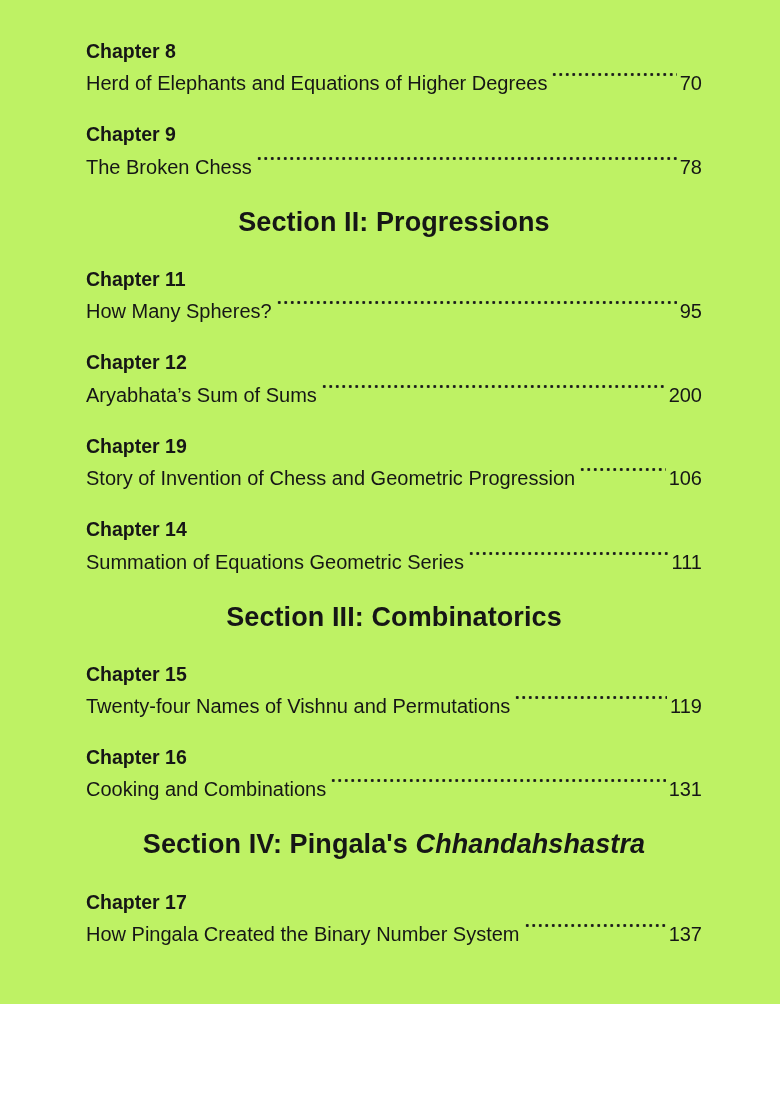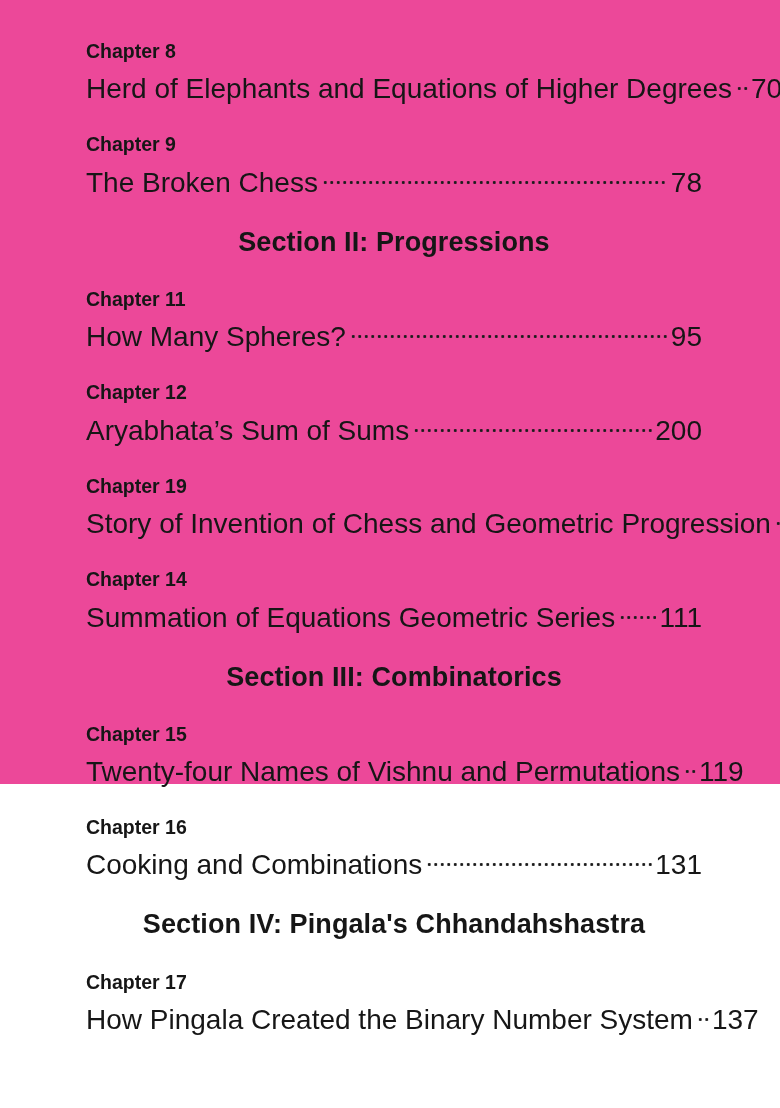--- a/index.html
+++ b/index.html
@@ -10,47 +10,48 @@
   body {
     width: 780px;
     height: 1108px;
     font-family: "Liberation Sans", sans-serif;
     color: #161616;
     overflow: hidden;
   }
   .page {
     box-sizing: border-box;
     width: 780px;
-    height: 784px;
+    height: 1004px;
     padding: 40px 78px 0 86px;
-    background: #ec4899;
+    background: #bef264;
   }
   .section-heading {
     text-align: center;
     font-size: 27px;
     font-weight: bold;
     line-height: 1.15;
     margin: 10px 0 30px 0;
     letter-spacing: 0.1px;
   }
   .section-heading .italic {
+    font-style: italic;
   }
   .chapter-block {
     margin-bottom: 27px;
   }
   .chapter-label {
     font-size: 19.5px;
     font-weight: bold;
     line-height: 1.15;
     margin-bottom: 9px;
   }
   .toc-row {
     display: flex;
-    align-items: center;
-    font-size: 28px;
+    align-items: flex-start;
+    font-size: 20px;
     line-height: 1.25;
   }
   .toc-title {
     white-space: nowrap;
     flex: 0 0 auto;
   }
   .leader {
     flex: 1 1 auto;
     min-width: 12px;
     height: 7px;

